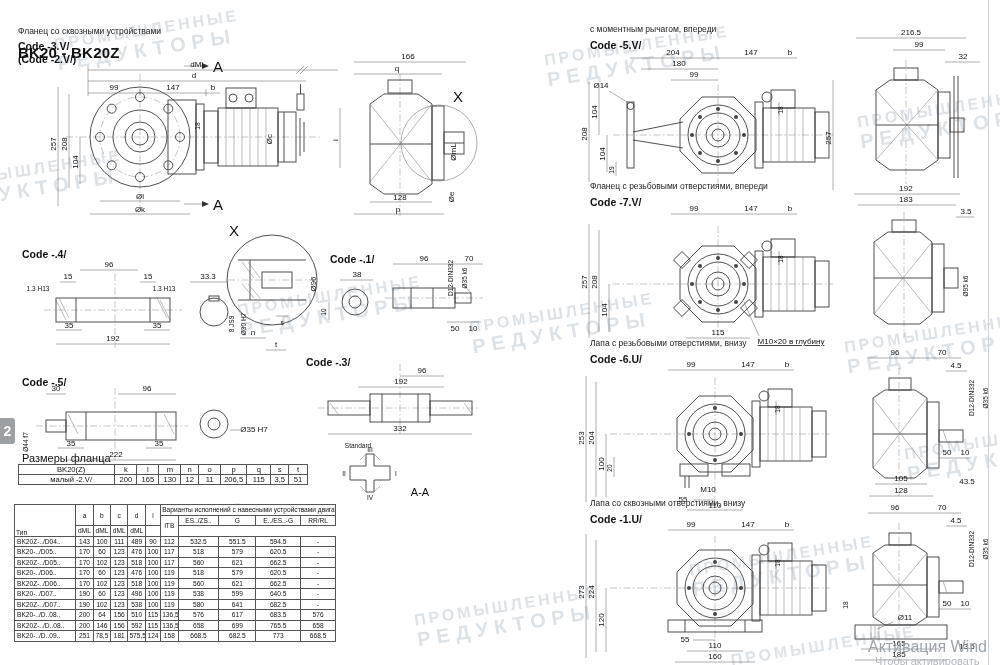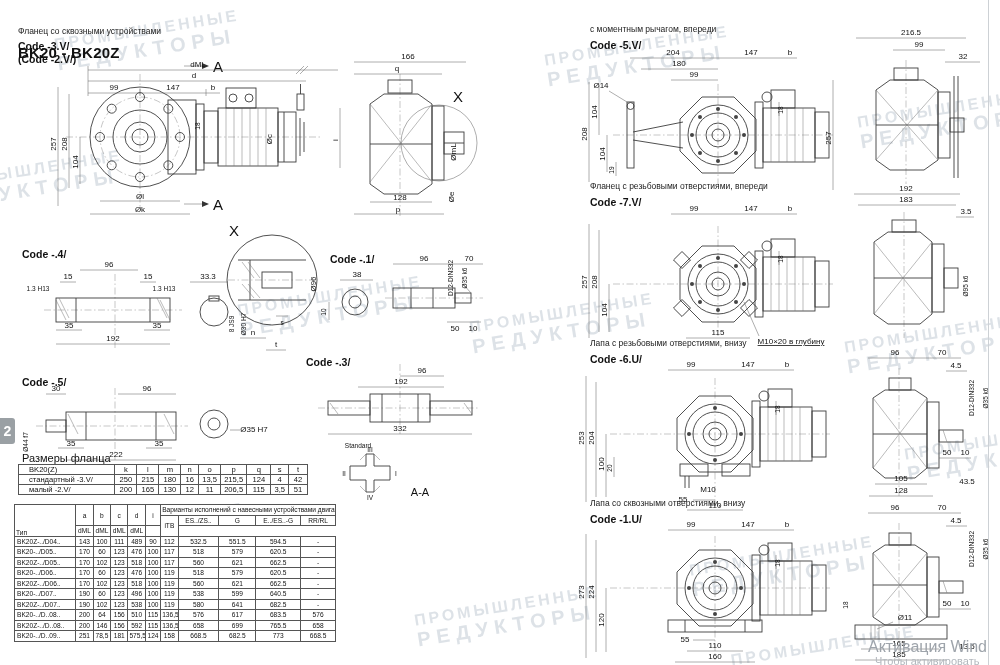--- a/index.html
+++ b/index.html
@@ -28,21 +28,21 @@
   .hat{stroke:#777;stroke-width:.5;fill:none;}
   text.dt{font-family:"Liberation Sans",sans-serif;font-size:8px;fill:#111;text-anchor:middle;}
   text.sm{font-size:6.5px;}
   text.big{font-size:15px;font-weight:500;}
   text.md{font-size:11px;}
   
   table{border-collapse:collapse;table-layout:fixed;position:absolute;background:#fff;}
   td,th{border:1px solid #555;padding:0 1px;text-align:center;overflow:hidden;white-space:nowrap;
         font-weight:normal;}
   #flangeTable{left:18px;top:464px;width:290px;font-size:7.6px;}
-  #flangeTable td:first-child,#flangeTable th:first-child{text-align:left;padding-left:10px;margin-left:8px;}
+  #flangeTable td:first-child,#flangeTable th:first-child{text-align:center;padding-left:10px;margin-left:8px;}
   #mainTable{left:14px;top:504px;width:322px;font-size:6.6px;}
   #mainTable td:first-child{text-align:left;padding-left:2px;}
   #mainTable .grp{font-size:6.6px;line-height:1.25;}
   #mainTable td,#mainTable th{height:9.5px;}
   .t-title{font-size:11px;}
 </style>
 </head>
 <body>
 
 <div class="wm" style="left:55px;top:22px">
@@ -381,32 +381,20 @@
         <th>m</th>
         <th>n</th>
         <th>o</th>
         <th>p</th>
         <th>q</th>
         <th>s</th>
         <th>t</th>
       </tr>
     </thead>
   <tbody>
-      <tr>
-        <td>стандартный -3.V/</td>
-        <td>250</td>
-        <td>215</td>
-        <td>180</td>
-        <td>16</td>
-        <td>13,5</td>
-        <td>215,5</td>
-        <td>124</td>
-        <td>4</td>
-        <td>42</td>
-      </tr>
       <tr>
         <td>малый -2.V/</td>
         <td>200</td>
         <td>165</td>
         <td>130</td>
         <td>12</td>
         <td>11</td>
         <td>206,5</td>
         <td>115</td>
         <td>3,5</td>

